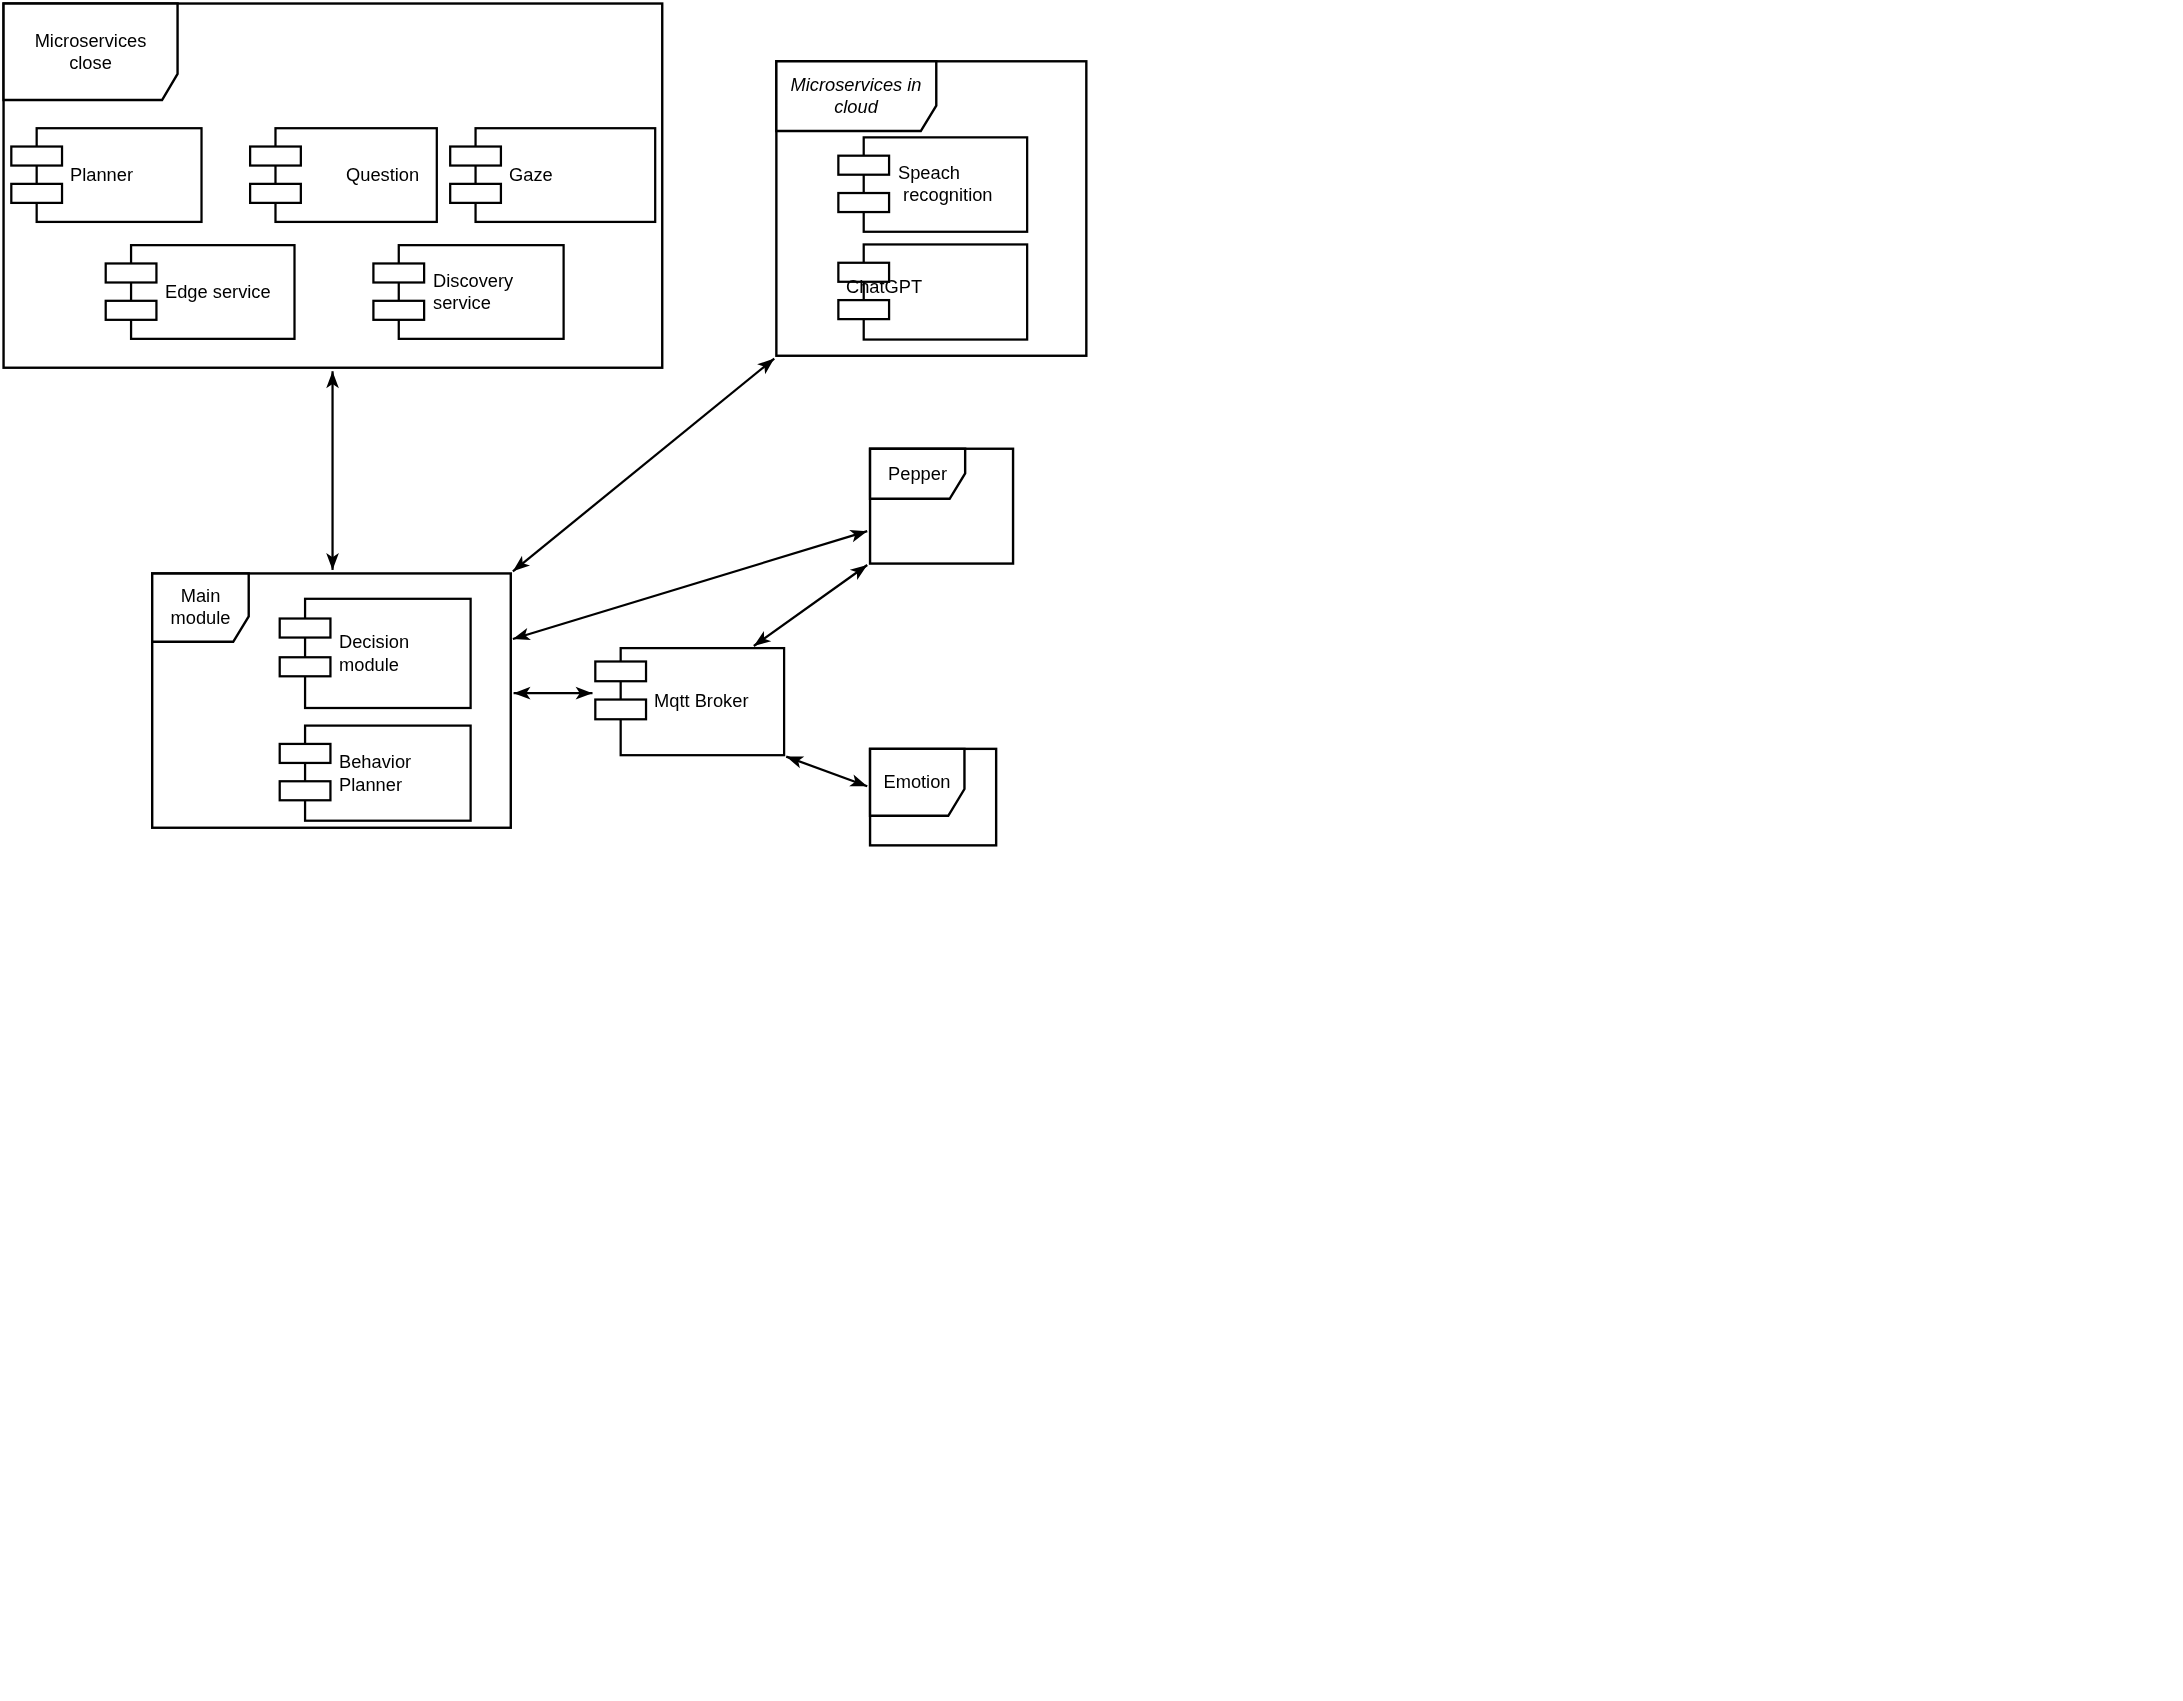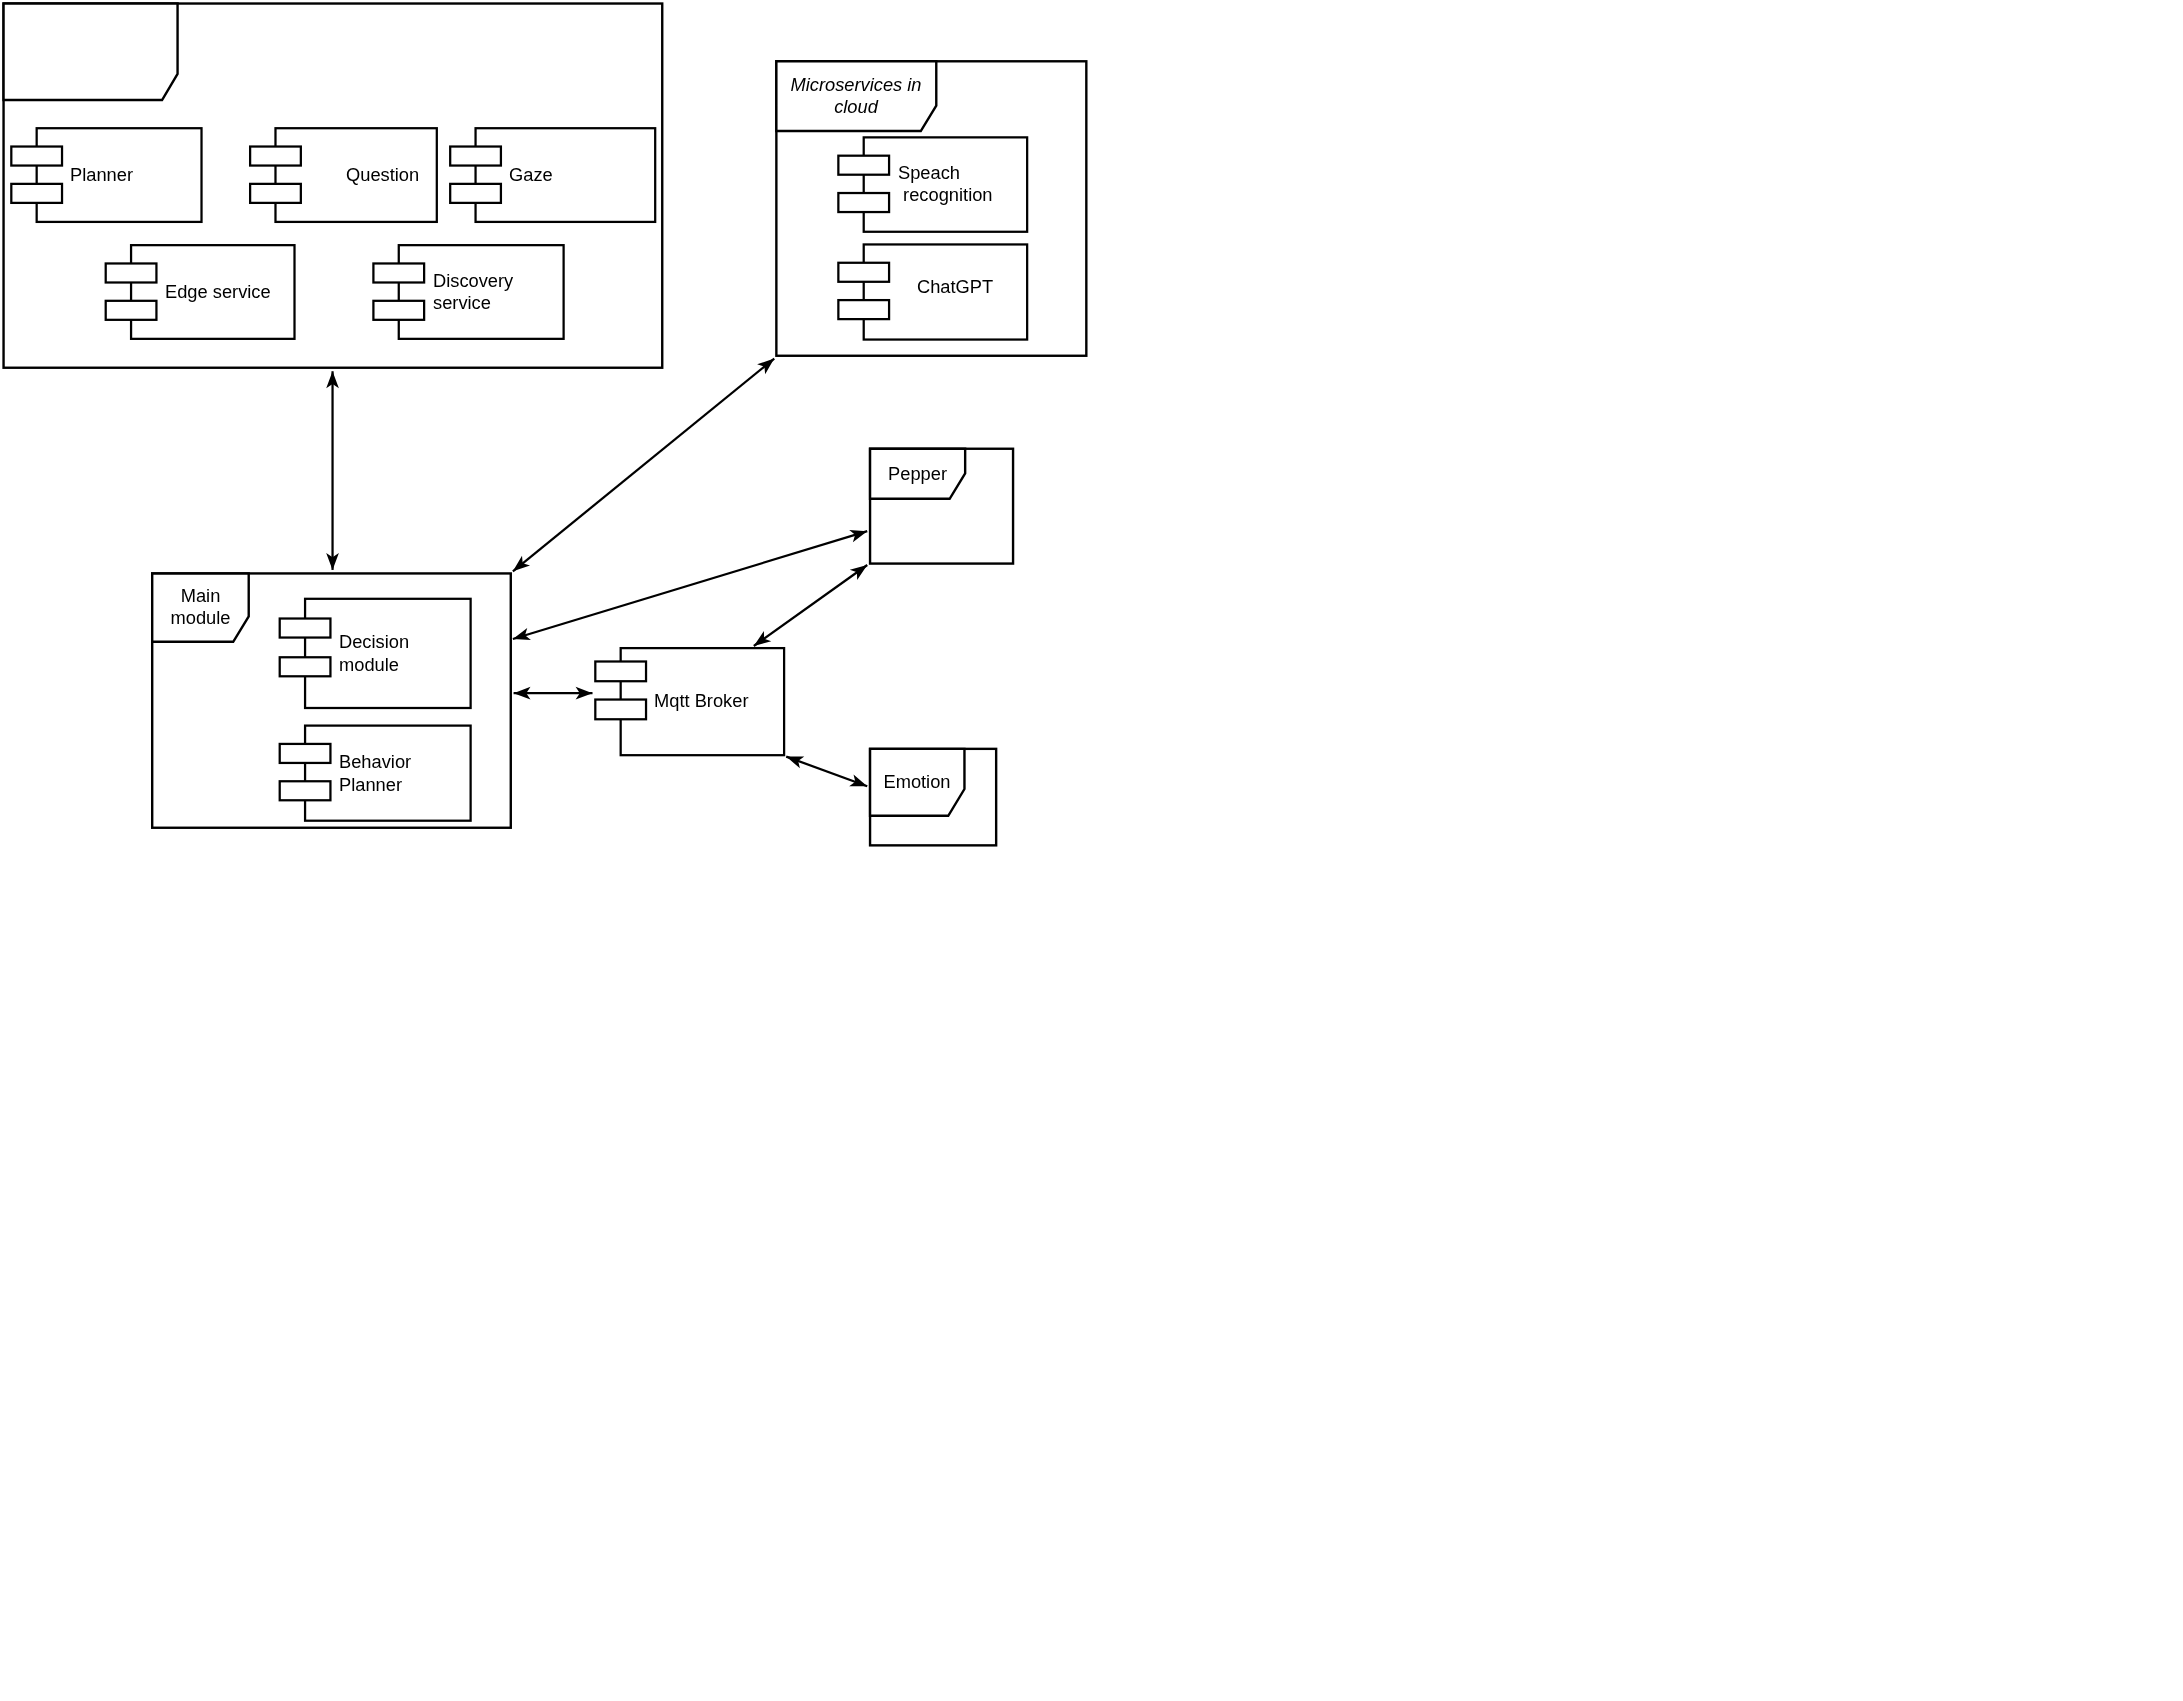--- a/index.html
+++ b/index.html
@@ -96,20 +96,22 @@
     <g stroke="#000000" stroke-width="3.2" fill="none">
       <line x1="472" y1="527" x2="472" y2="809" marker-start="url(#arrow)" marker-end="url(#arrow)"></line>
       <line x1="728" y1="811" x2="1099" y2="509" marker-start="url(#arrow)" marker-end="url(#arrow)"></line>
       <line x1="728" y1="907" x2="1231" y2="754" marker-start="url(#arrow)" marker-end="url(#arrow)"></line>
       <line x1="1070" y1="917" x2="1231" y2="802" marker-start="url(#arrow)" marker-end="url(#arrow)"></line>
       <line x1="729" y1="984" x2="841" y2="984" marker-start="url(#arrow)" marker-end="url(#arrow)"></line>
       <line x1="1116" y1="1074" x2="1231" y2="1116" marker-start="url(#arrow)" marker-end="url(#arrow)"></line>
     </g>
   </svg>
 
+  <div class="lbl center" style="left:3.5px;   top:3.5px;    width:174px; height:97px;">Microservices
+close</div>
 
   <div class="lbl center" style="left:776px; top:61px;  width:160px; height:70px;font-style:italic;">Microservices in
 cloud</div>
 
   <div class="lbl center" style="left:152px; top:573px;  width:97px; height:68px;">Main
 module</div>
 
   <div class="lbl center" style="left:870px; top:449px; width:95px; height:50px;">Pepper</div>
 
   <div class="lbl center" style="left:870px; top:749px; width:94px; height:67px;">Emotion</div>
@@ -121,21 +123,21 @@
   <div class="lbl" style="left:509px; top:128px; width:146px; height:94px;">Gaze</div>
 
   <div class="lbl" style="left:165px; top:245px; width:130px; height:94px;">Edge service</div>
 
   <div class="lbl" style="left:433px; top:245px; width:131px; height:94px;">Discovery
 service</div>
 
   <div class="lbl" style="left:898px; top:137px; width:130px; height:94px;">Speach
  recognition</div>
 
-  <div class="lbl" style="left:917px; top:244px; width:130px; height:87px;">ChatGPT</div>
+  <div class="lbl" style="left:846px; top:244px; width:130px; height:87px;">ChatGPT</div>
 
   <div class="lbl" style="left:339px; top:599px; width:132px; height:109px;">Decision
 module</div>
 
   <div class="lbl" style="left:339px; top:726px; width:132px; height:95px;">Behavior
 Planner</div>
 
   <div class="lbl" style="left:654px; top:648px; width:130px; height:107px;">Mqtt Broker</div>
 
 </div>

